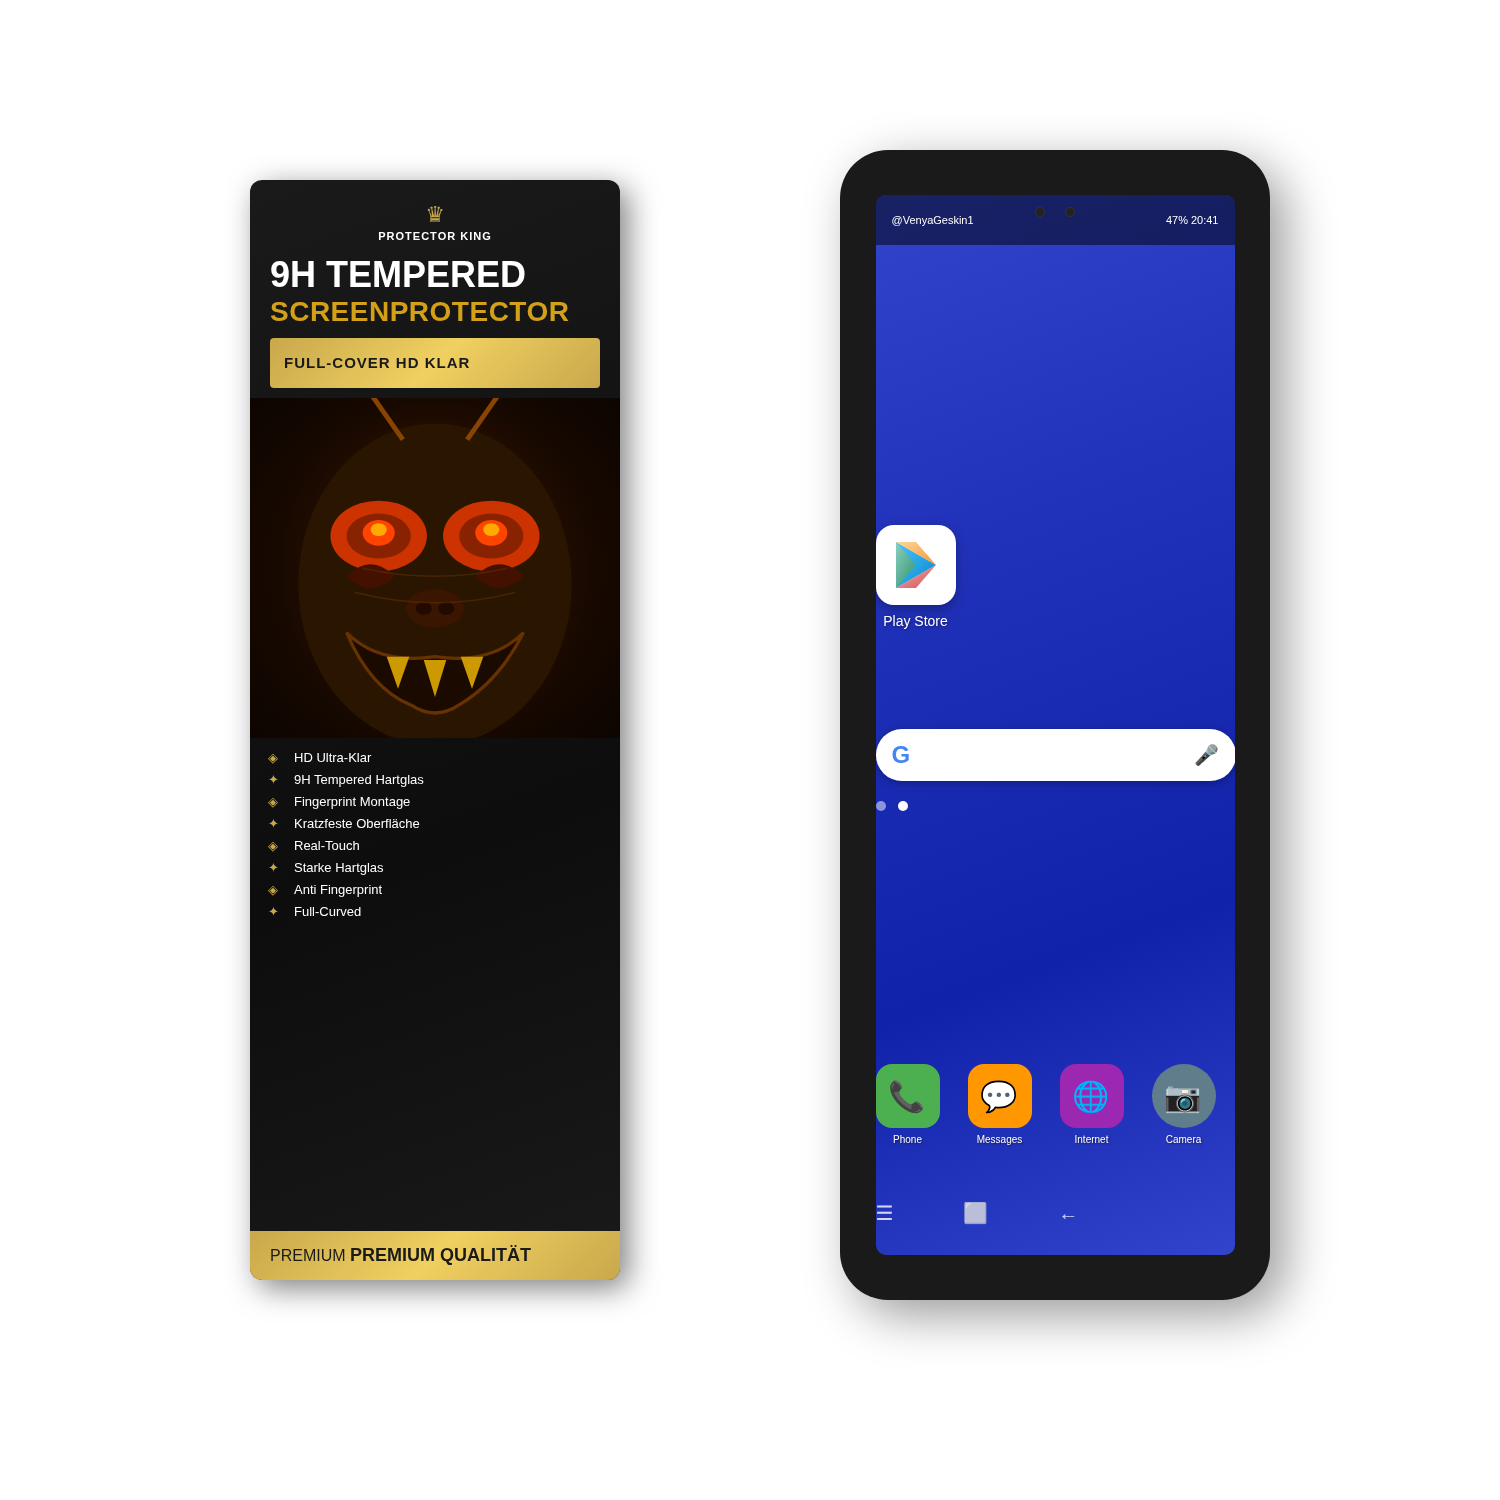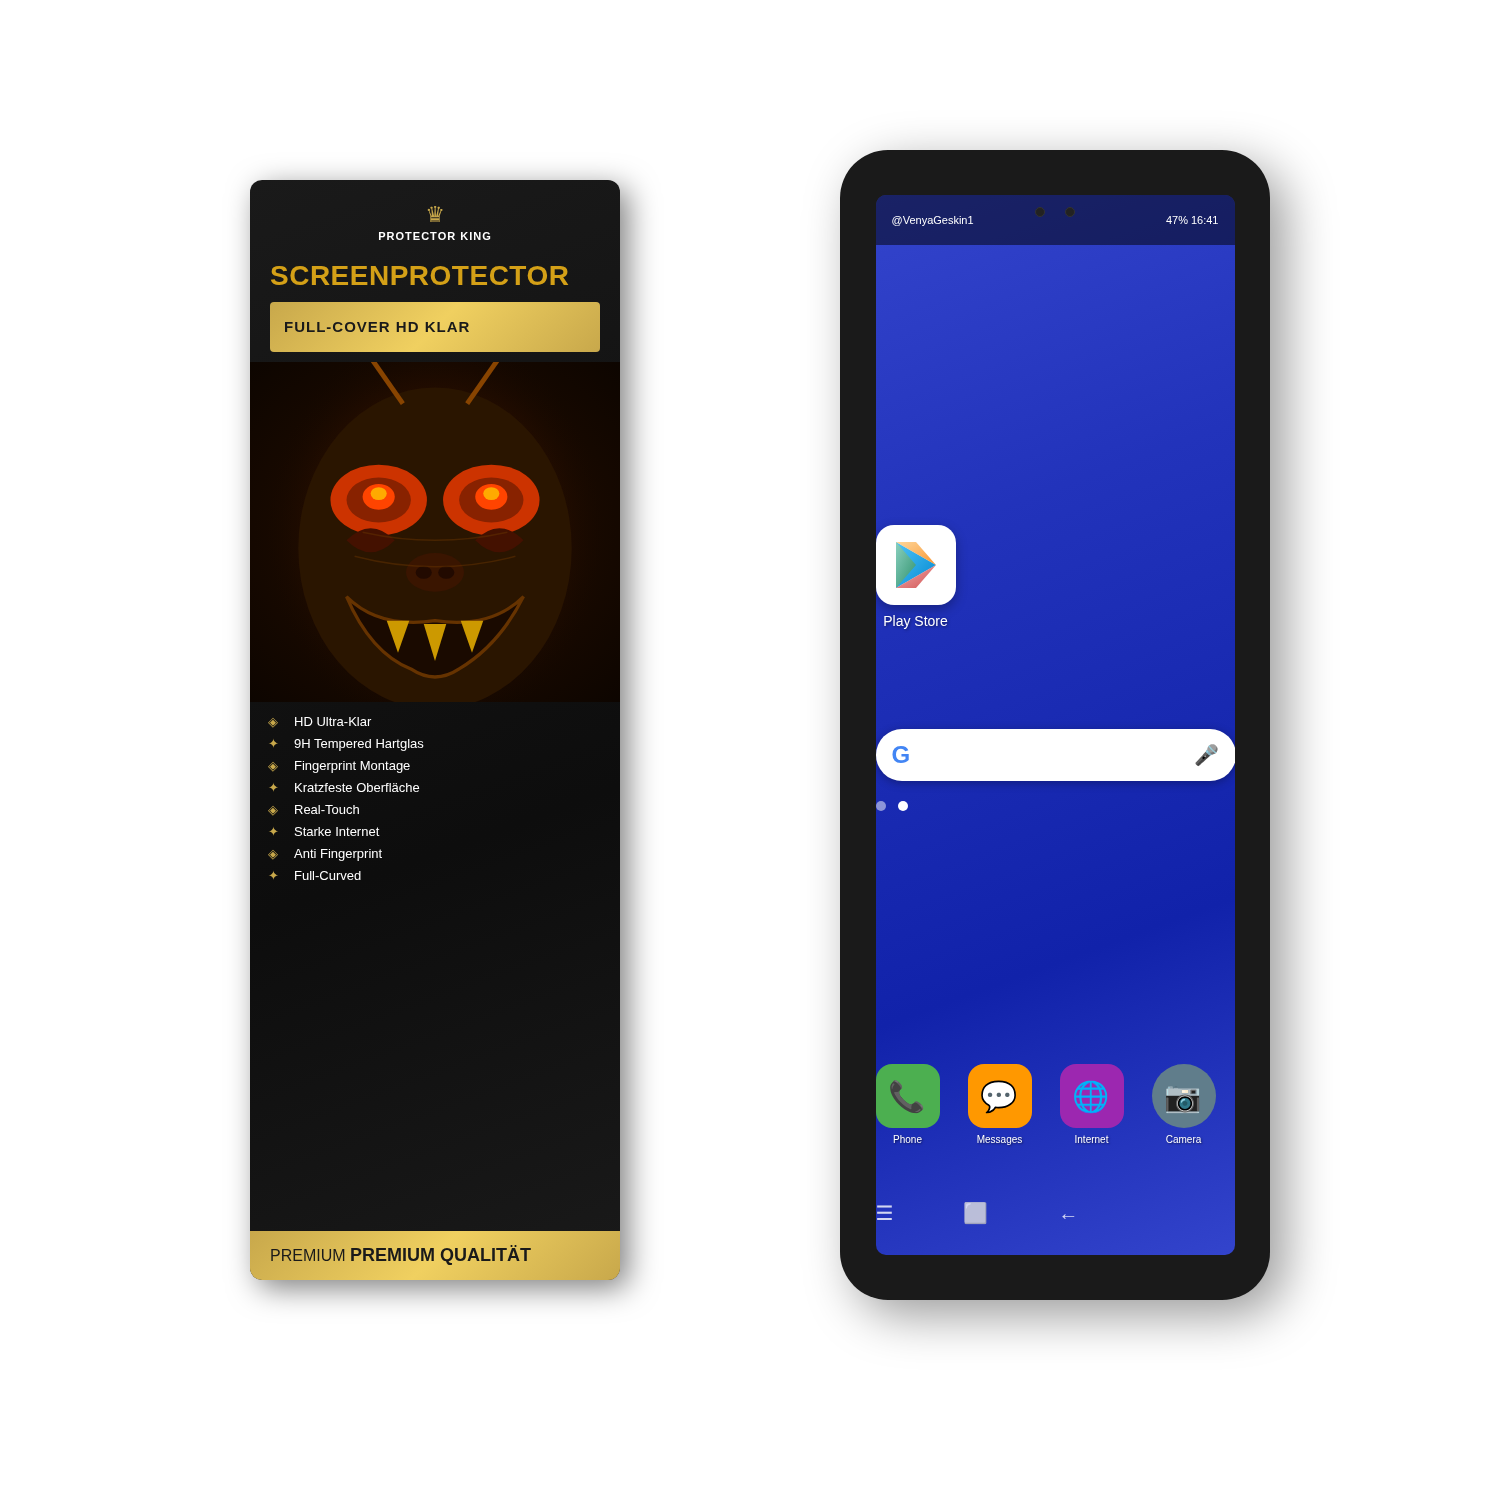--- a/index.html
+++ b/index.html
@@ -334,20 +334,21 @@
 
 <div class="scene">
 
   <div class="box">
 
     <div class="box-top">
       <div class="brand-logo">
         <div class="crown-icon">♛</div>
         <div class="brand-logo-text">PROTECTOR KING</div>
       </div>
+      <div class="product-title-line1">9H TEMPERED</div>
       <div class="product-title-line3">SCREENPROTECTOR</div>
       <div class="gold-badge">
         <span class="gold-badge-text">FULL-COVER HD KLAR</span>
       </div>
     </div>
 
     <div class="box-image">
 
       <svg viewBox="0 0 230 280" xmlns="http://www.w3.org/2000/svg">
 
@@ -407,21 +408,21 @@
       <div class="feature-item">
         <span class="feature-icon">✦</span>
         <span class="feature-text">Kratzfeste Oberfläche</span>
       </div>
       <div class="feature-item">
         <span class="feature-icon">◈</span>
         <span class="feature-text">Real-Touch</span>
       </div>
       <div class="feature-item">
         <span class="feature-icon">✦</span>
-        <span class="feature-text">Starke Internet</span>
+        <span class="feature-text">Starke Hartglas</span>
       </div>
       <div class="feature-item">
         <span class="feature-icon">◈</span>
         <span class="feature-text">Anti Fingerprint</span>
       </div>
       <div class="feature-item">
         <span class="feature-icon">✦</span>
         <span class="feature-text">Full-Curved</span>
       </div>
     </div>
@@ -435,21 +436,21 @@
 
   <div class="phone">
 
     <div class="phone-screen">
       <div class="phone-notch-area">
         <span class="status-left">@VenyaGeskin1</span>
         <div class="phone-cameras">
           <div class="camera-dot"></div>
           <div class="camera-dot"></div>
         </div>
-        <span class="status-right">47%  16:41</span>
+        <span class="status-right">47%  20:41</span>
       </div>
 
       <div class="phone-screen-content">
 
         <div class="play-store-area">
           <div class="play-store-icon">
 
             <svg width="50" height="50" viewBox="0 0 50 50">
               <defs>
                 <linearGradient id="pg1" x1="0%" y1="0%" x2="100%" y2="100%">

